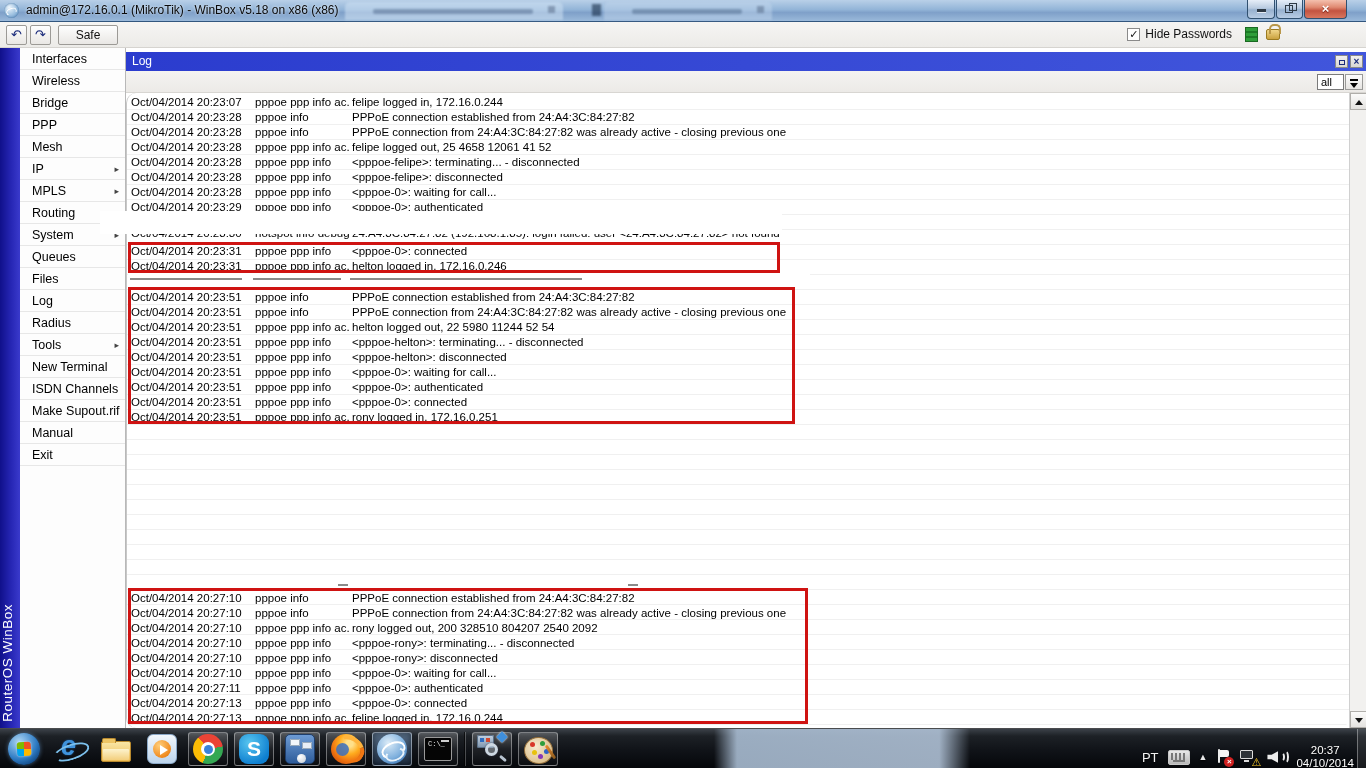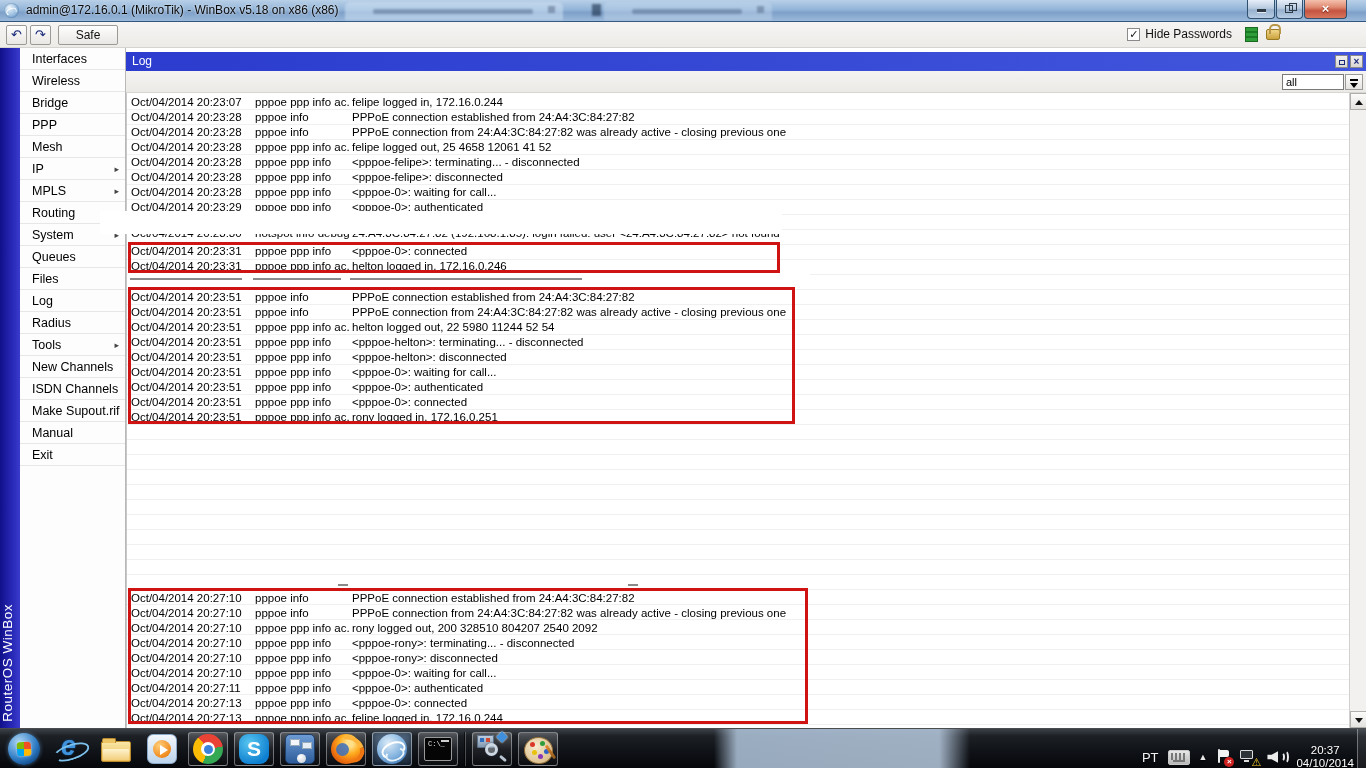--- a/index.html
+++ b/index.html
@@ -63,30 +63,30 @@
   
   #log-window{position:absolute;left:126px;top:52px;width:1240px;height:676px;background:#fff;}
   #log-titlebar{position:absolute;left:0;top:0;right:0;height:19px;
     background:linear-gradient(90deg,#2b3cce,#4156dc);}
   #log-title{position:absolute;left:6px;top:2px;color:#fff;font-size:12px;}
   .miniwb{position:absolute;top:3px;width:13px;height:13px;background:linear-gradient(180deg,#f2f1ef,#d9d7d3);
     border:1px solid #8a8a8a;text-align:center;line-height:11px;font-size:10px;color:#1a2a7a;font-weight:bold;}
   .miniwb .rsq{position:absolute;left:3px;top:4px;width:6px;height:5px;border:1.2px solid #1a2a7a;}
   #log-filterbar{position:absolute;left:0;top:19px;right:0;height:22px;
     background:linear-gradient(180deg,#f4f3f1,#eceae7);border-bottom:1px solid #d8d6d2;}
-  #filter-combo{position:absolute;right:22px;top:3px;width:62px;height:16px;background:#fff;
+  #filter-combo{position:absolute;right:22px;top:3px;width:27px;height:16px;background:#fff;
     border:1px solid #7a7a7a;font-size:11px;padding:1px 3px;color:#000;}
   #filter-btn{position:absolute;right:3px;top:3px;width:18px;height:16px;
     background:linear-gradient(180deg,#fdfdfd,#e6e4e1);border:1px solid #9a9a98;}
   #filter-btn .dbar{position:absolute;left:4px;top:4px;width:8px;height:2px;background:#000;}
   #filter-btn .dtri{position:absolute;left:4px;top:8px;width:0;height:0;
     border-left:4px solid transparent;border-right:4px solid transparent;border-top:5px solid #000;}
   #log-body{position:absolute;left:0;top:41px;right:17px;bottom:0;background:#fff;border-left:1px solid #c8c8c8;
     background-image:repeating-linear-gradient(to bottom,transparent 0 14px,#f0f0f0 14px 15px);
-    background-position:0 2px;}
+    background-position:0 2px;border-radius:10px;}
   .log-row{position:absolute;left:2px;right:0;height:15px;line-height:15px;
     font-size:11.5px;color:#000;white-space:nowrap;}
   .c-time{position:absolute;left:2px;width:119px;overflow:hidden;}
   .c-topics{position:absolute;left:126px;width:95px;overflow:hidden;}
   .c-msg{position:absolute;left:223px;right:2px;overflow:hidden;}
 
   
   #log-scroll{position:absolute;right:0;top:41px;width:17px;bottom:0;background:#f2f1ef;border-left:1px solid #d0d0d0;}
   .scr-btn{position:absolute;left:0;width:17px;height:17px;background:linear-gradient(180deg,#fbfbfa,#e4e2df);
     border:1px solid #b0aeaa;}
@@ -257,21 +257,21 @@
     <div class="side-item"><span>Mesh</span></div>
     <div class="side-item"><span>IP</span><span class="side-arrow">▸</span></div>
     <div class="side-item"><span>MPLS</span><span class="side-arrow">▸</span></div>
     <div class="side-item"><span>Routing</span><span class="side-arrow">▸</span></div>
     <div class="side-item"><span>System</span><span class="side-arrow">▸</span></div>
     <div class="side-item"><span>Queues</span></div>
     <div class="side-item"><span>Files</span></div>
     <div class="side-item"><span>Log</span></div>
     <div class="side-item"><span>Radius</span></div>
     <div class="side-item"><span>Tools</span><span class="side-arrow">▸</span></div>
-    <div class="side-item"><span>New Channels</span></div>
+    <div class="side-item"><span>New Terminal</span></div>
     <div class="side-item"><span>ISDN Channels</span></div>
     <div class="side-item"><span>Make Supout.rif</span></div>
     <div class="side-item"><span>Manual</span></div>
     <div class="side-item"><span>Exit</span></div>
   </div>
 
 <div id="log-window">
   <div id="log-titlebar">
     <span id="log-title">Log</span>
     <span class="miniwb" style="right:18px;">

